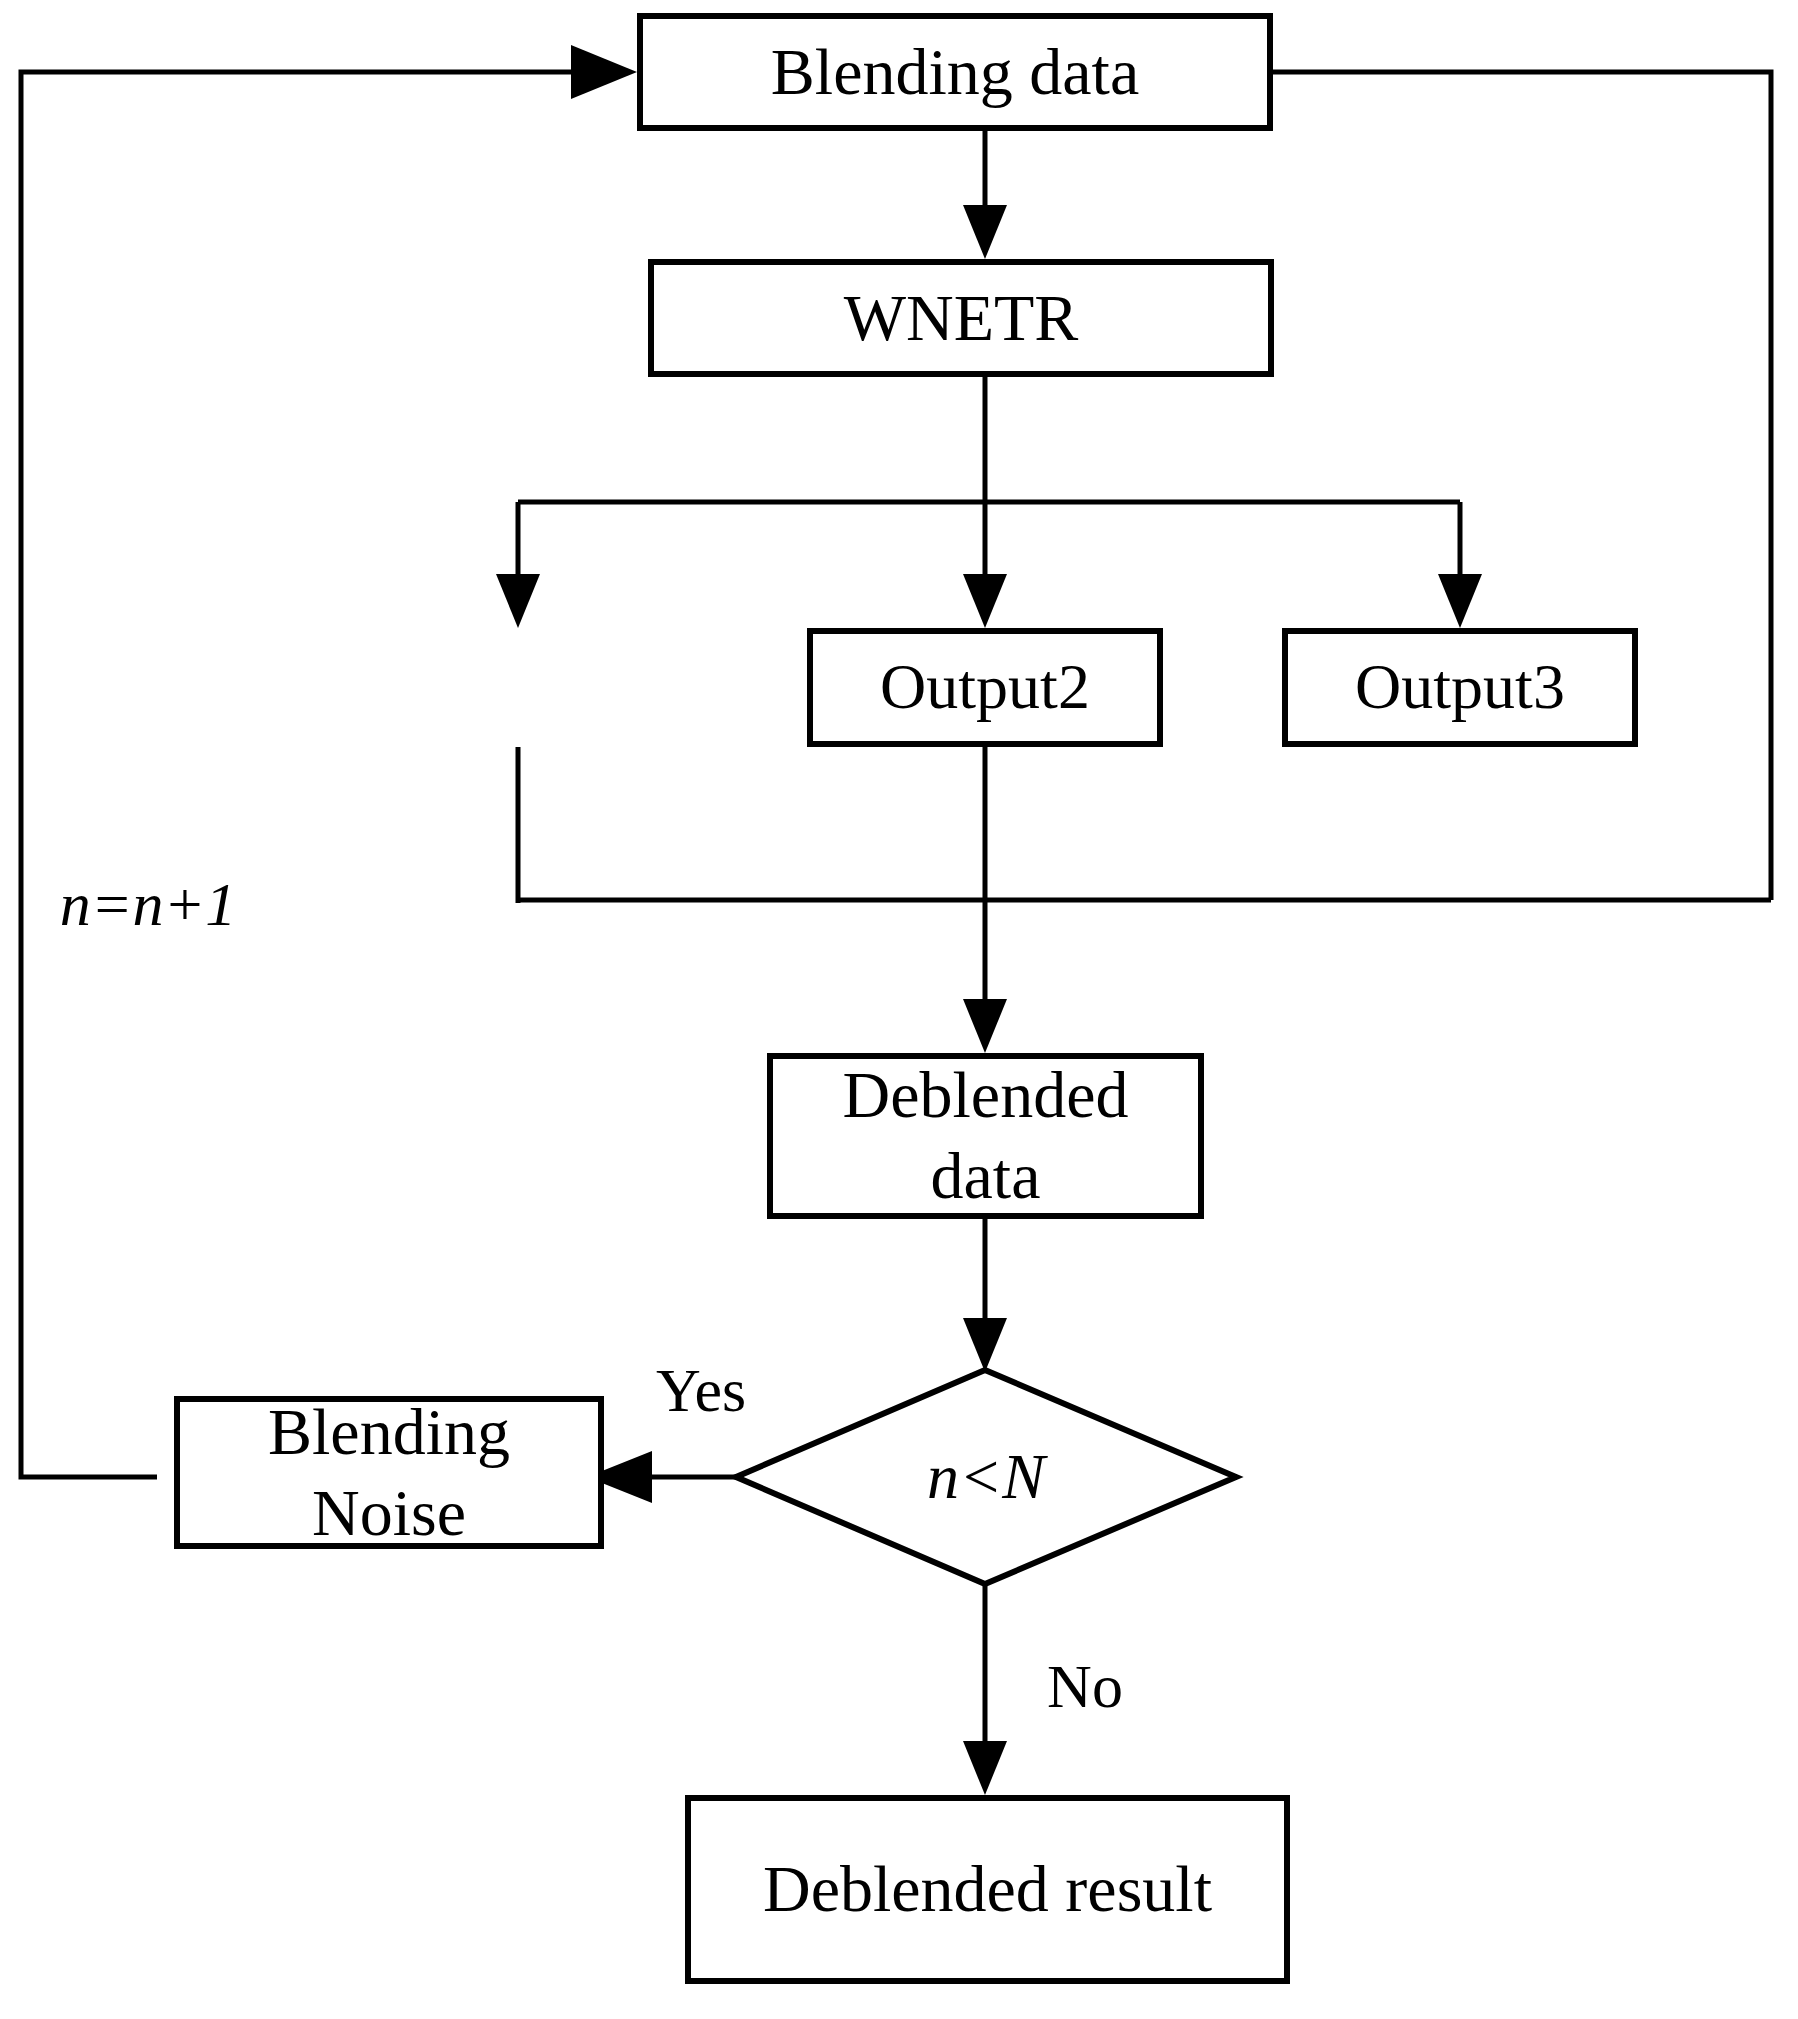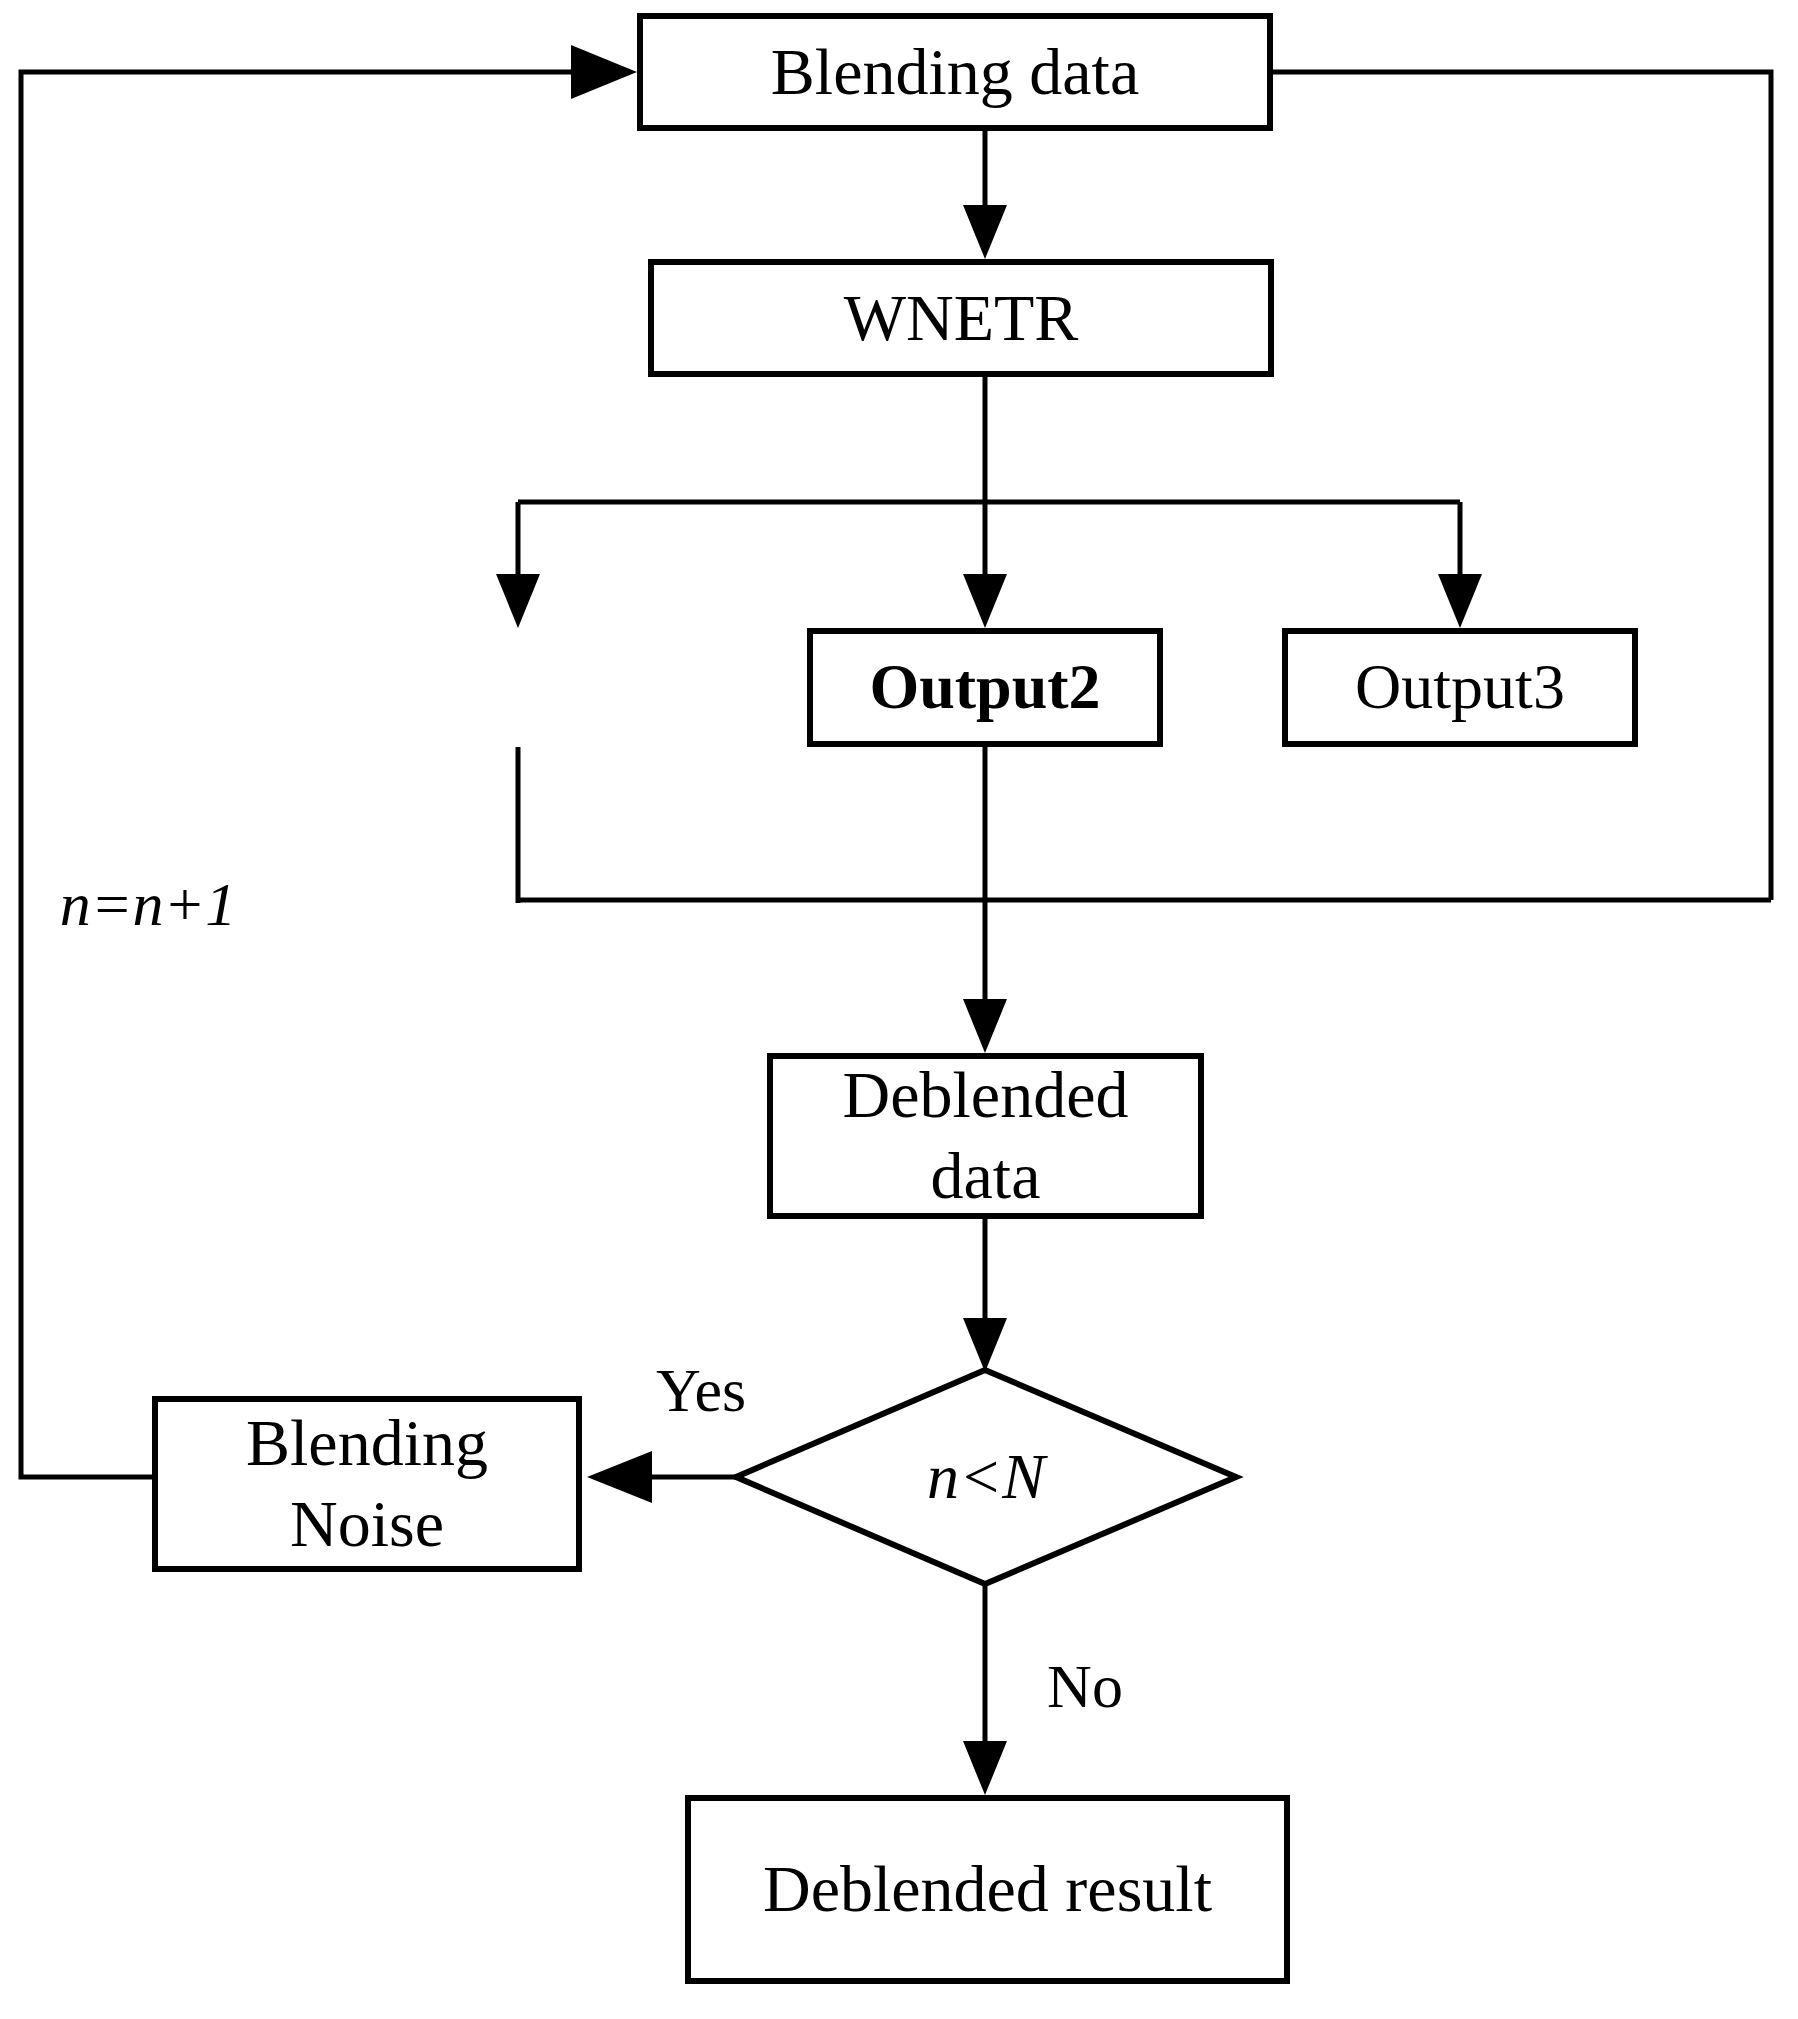--- a/index.html
+++ b/index.html
@@ -20,24 +20,24 @@
     border:6px solid var(--stroke); background:var(--bg);
     display:flex; flex-direction:column; align-items:center; justify-content:center;
     text-align:center;
   }
   .box .bl { display:block; font-size:66px; line-height:1.22; white-space:nowrap; }
   .box-out .bl { font-size:64px; }
 
   .box-blended { left:637px; top:13px;   width:636px; height:118px; }
   .box-wnetr   { left:648px; top:259px;  width:626px; height:118px; }
   .box-out1    { left:340px; top:628px;  width:356px; height:119px; }
-  .box-out2    { left:807px; top:628px;  width:356px; height:119px;font-weight:bold; }
+  .box-out2    { left:807px; top:628px;  width:356px; height:119px; }
   .box-out3    { left:1282px;top:628px;  width:356px; height:119px; }
   .box-debdata { left:767px; top:1053px; width:437px; height:166px; }
-  .box-noise   { left:152px; top:1396px; width:430px; height:176px; }
+  .box-noise   { left:174px; top:1396px; width:430px; height:153px; }
   .box-result  { left:685px; top:1795px; width:605px; height:189px; }
 
   .freelabel {
     position:absolute; transform:translate(-50%,-50%);
     font-size:62px; line-height:1; white-space:nowrap;
   }
   .lbl-yes     { left:701px;  top:1390px; }
   .lbl-no      { left:1085px; top:1686px; }
   .lbl-counter { left:148px;  top:904px; font-style:italic; }
   .lbl-cond    { left:986px;  top:1477px; font-style:italic; font-size:64px; }

